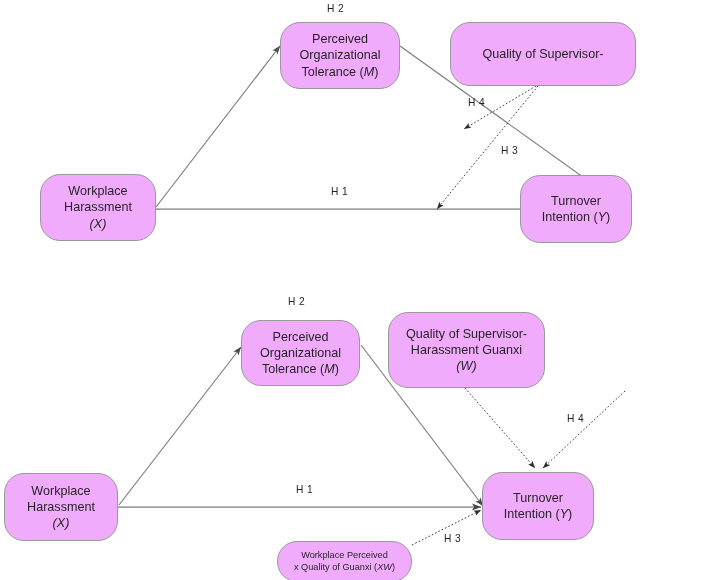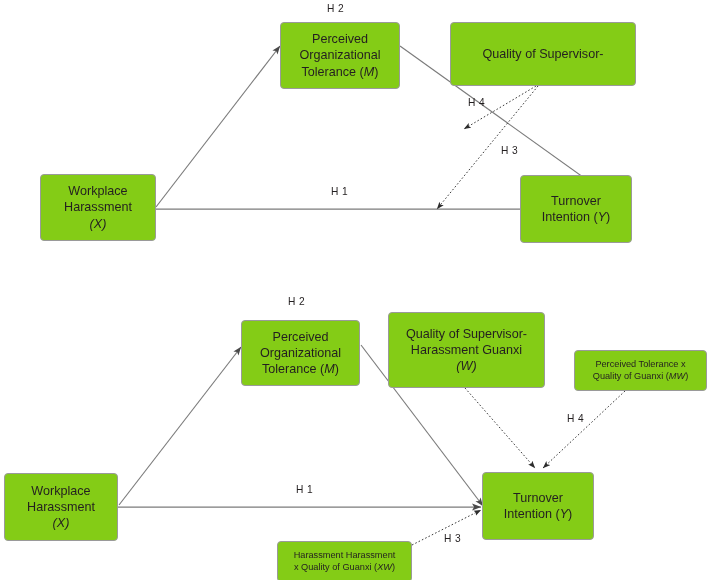--- a/index.html
+++ b/index.html
@@ -27,22 +27,22 @@
     left: 0;
     top: 0;
     width: 709px;
     height: 580px;
     pointer-events: none;
   }
   .node {
     position: absolute;
     box-sizing: border-box;
     border: 1px solid #9a9a9a;
-    border-radius: 4px;
-    background: #84cc16;
+    border-radius: 20px;
+    background: #f0abfc;
     display: flex;
     align-items: center;
     justify-content: center;
     text-align: center;
     line-height: 1.28;
     color: #231f20;
   }
   .node .lbl {
     display: block;
     padding: 0 4px;
@@ -151,30 +151,24 @@
   </div>
 
   <div class="node n-main" style="left:388px; top:312px; width:157px; height:76px;">
     <span class="lbl">
       <span>Quality of Supervisor-</span><br>
       <span>Harassment Guanxi</span><br>
       <span class="ital">(<i>W</i>)</span>
     </span>
   </div>
 
-  <div class="node n-small" style="left:574px; top:350px; width:133px; height:41px;">
-    <span class="lbl">
-      <span>Perceived Tolerance x</span><br>
-      <span>Quality of Guanxi (<i>MW</i>)</span>
-    </span>
-  </div>
 
   <div class="node n-small" style="left:277px; top:541px; width:135px; height:41px;">
     <span class="lbl">
-      <span>Harassment Harassment</span><br>
+      <span>Workplace Perceived</span><br>
       <span>x Quality of Guanxi (<i>XW</i>)</span>
     </span>
   </div>
 
   <div class="node n-main" style="left:482px; top:472px; width:112px; height:68px;">
     <span class="lbl">
       <span>Turnover</span><br>
       <span>Intention (<i>Y</i>)</span>
     </span>
   </div>

